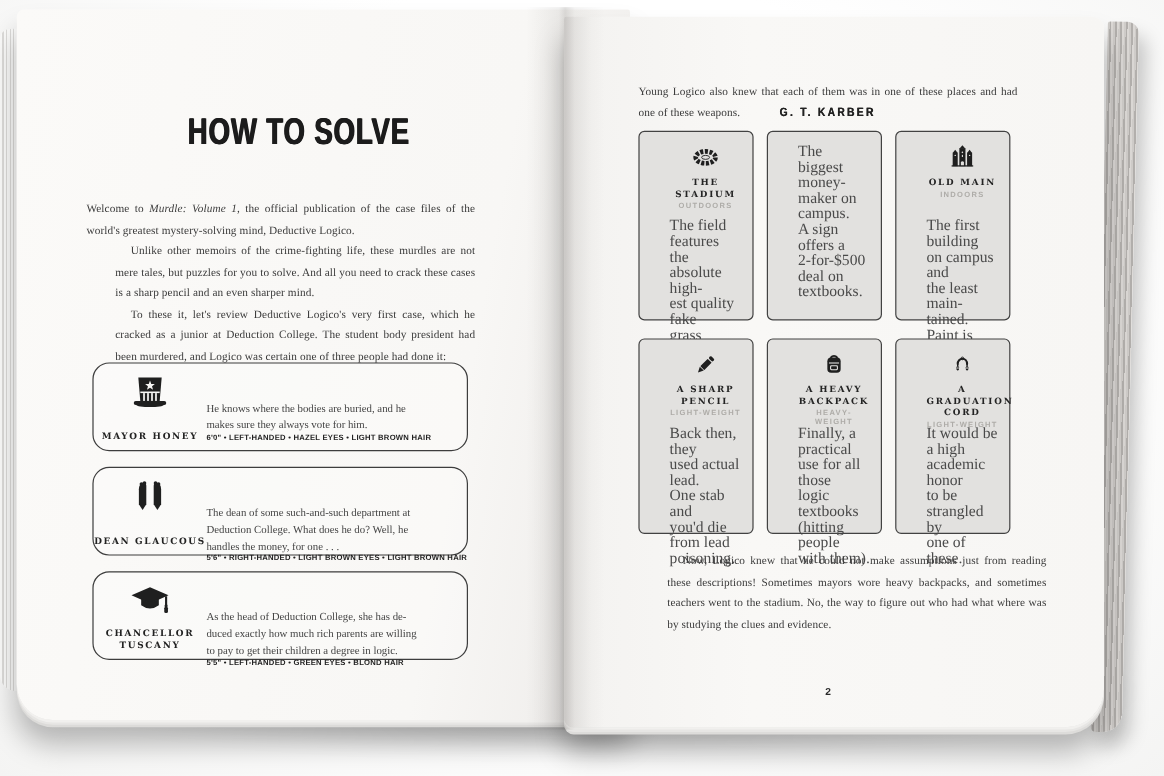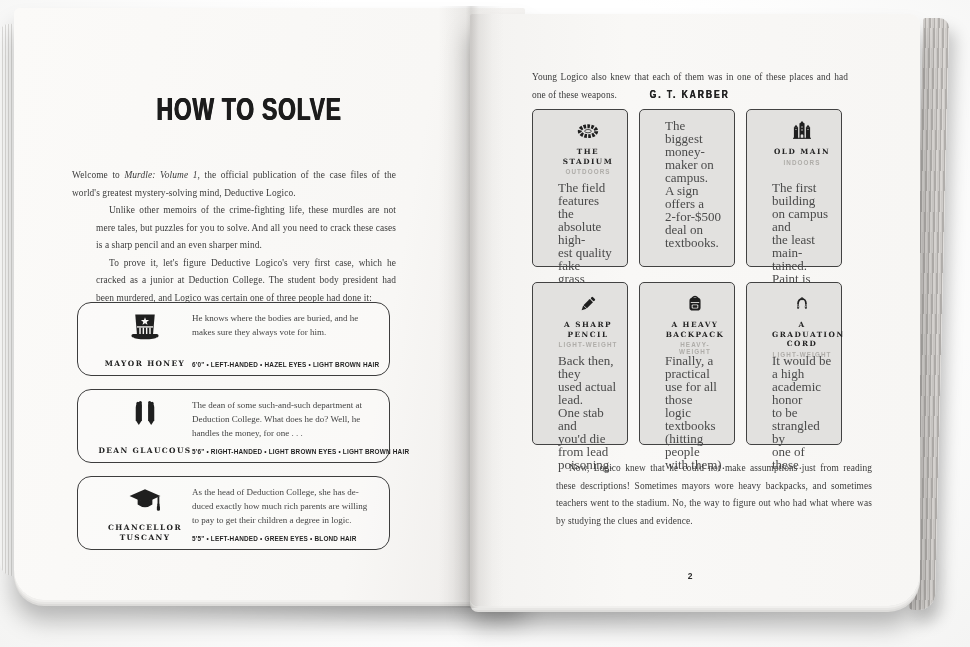--- a/index.html
+++ b/index.html
@@ -37,25 +37,25 @@
     transform:scaleX(0.74);transform-origin:center;
     text-shadow:0.6px 0 0 currentColor,-0.6px 0 0 currentColor;}
   .lp-body{position:absolute;left:58px;width:324px;top:159px;
     font-size:9.4px;line-height:17.5px;color:#3b3b3b;letter-spacing:0.1px;}
   .jp{margin:0;text-align:justify;}
   .indent{text-indent:13px;margin-left:24px;}
   .lp-cards{position:absolute;left:63px;top:294px;width:313px;}
   .suspect-card{box-sizing:border-box;height:74px;margin-bottom:13px;
     border:1.2px solid #3d3d3d;border-radius:14px;display:flex;background:rgba(255,255,255,0.25);}
   .suspect-left{width:94px;flex:0 0 94px;display:flex;flex-direction:column;align-items:center;
-    justify-content:space-between;padding:7px 0 7px 0;margin-left:20px;}
+    justify-content:space-between;padding:7px 0 7px 0;}
   .suspect-name{font-family:"DejaVu Serif",serif;font-weight:bold;font-size:7.4px;
     letter-spacing:1.4px;color:#222;text-align:center;line-height:9.5px;white-space:pre-line;}
   .suspect-right{flex:1;padding:9px 12px 7px 0;display:flex;flex-direction:column;}
-  .suspect-desc{font-size:9px;line-height:13.8px;color:#444;white-space:pre-line;}
+  .suspect-desc{font-size:9px;line-height:13.8px;color:#444;white-space:pre-line;margin-top:22px;}
   .suspect-stats{margin-top:auto;font-family:"Liberation Sans",sans-serif;font-weight:bold;
     font-size:6.4px;letter-spacing:0.2px;color:#1f1f1f;white-space:nowrap;}
 
   
   .rp-header-wrap{position:absolute;left:62px;width:316px;top:22px;text-align:center;margin-top:48px;}
   .rp-header{display:inline-block;font-family:"Liberation Sans",sans-serif;font-weight:bold;
     font-size:10px;letter-spacing:2.2px;color:#222;transform:scaleX(0.86);transform-origin:center;
     text-shadow:0.4px 0 0 currentColor;}
   .rp-para{position:absolute;left:62px;width:316px;font-size:9.4px;line-height:17.5px;
     color:#3b3b3b;letter-spacing:0.1px;}
@@ -87,21 +87,21 @@
   <div class="right-stack"></div>
 
   <div class="page page-left">
     <div class="lp-title-wrap">
       <h1 class="lp-title">HOW TO SOLVE</h1>
     </div>
 
     <div class="lp-body">
       <p class="jp"><span>Welcome to </span><i>Murdle: Volume 1</i><span>, the official publication of the case files of the world's greatest mystery-solving mind, Deductive Logico.</span></p>
       <p class="jp indent">Unlike other memoirs of the crime-fighting life, these murdles are not mere tales, but puzzles for you to solve. And all you need to crack these cases is a sharp pencil and an even sharper mind.</p>
-      <p class="jp indent">To prove it, let's figure Deductive Logico's very first case, which he cracked as a junior at Deduction College. The student body president had been murdered, and Logico was certain one of three people had done it:</p>
+      <p class="jp indent">To these it, let's review Deductive Logico's very first case, which he cracked as a junior at Deduction College. The student body president had been murdered, and Logico was certain one of three people had done it:</p>
     </div>
 
     <div class="lp-cards">
 
       <div class="suspect-card">
         <div class="suspect-left">
           <span class="icon">
             <svg width="38" height="38" viewBox="0 0 32 32" fill="#1f1f1f" aria-hidden="true">
               <path d="M7.8 3.8 L24.2 3.8 L22.8 20.3 L9.2 20.3 Z"></path>
               <polygon fill="#f8f7f5" points="16,6.0 16.88,8.39 19.42,8.49 17.43,10.06 18.12,12.51 16,11.1 13.88,12.51 14.57,10.06 12.58,8.49 15.12,8.39"></polygon>

